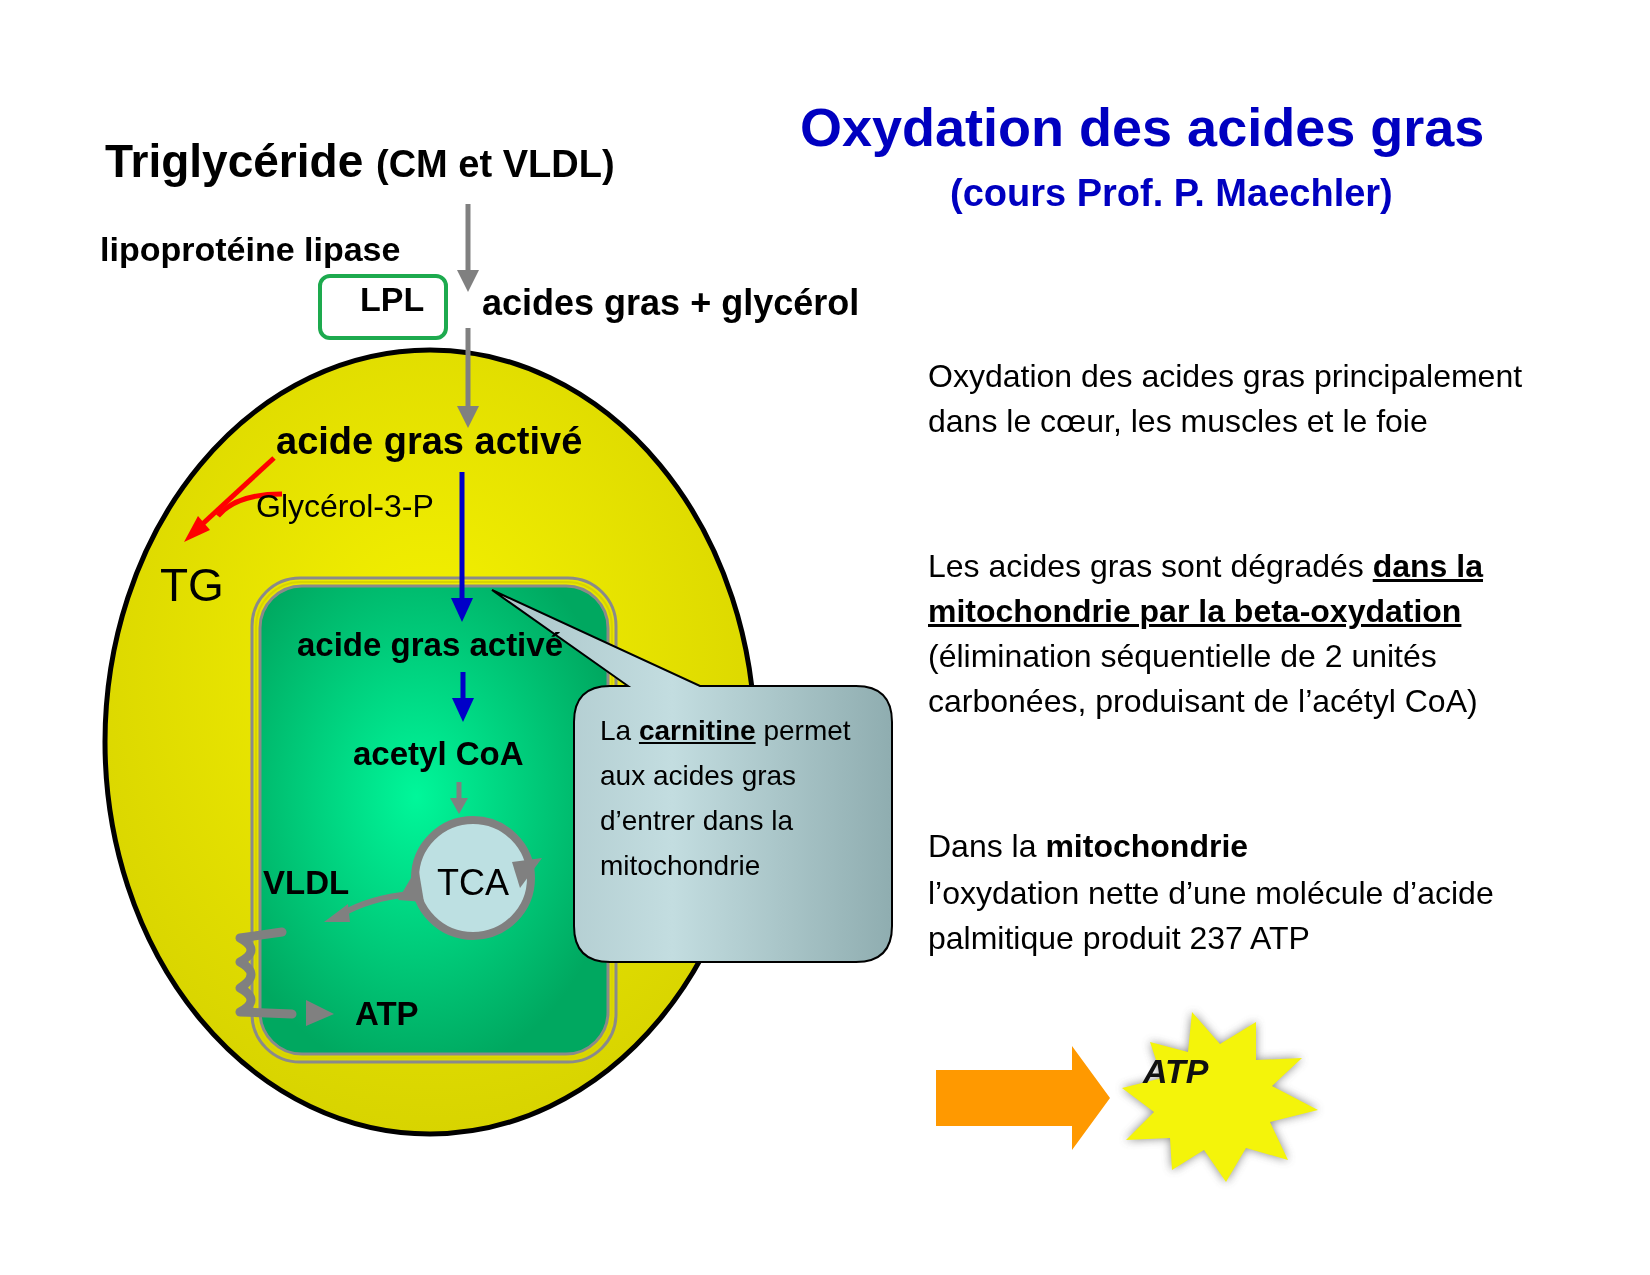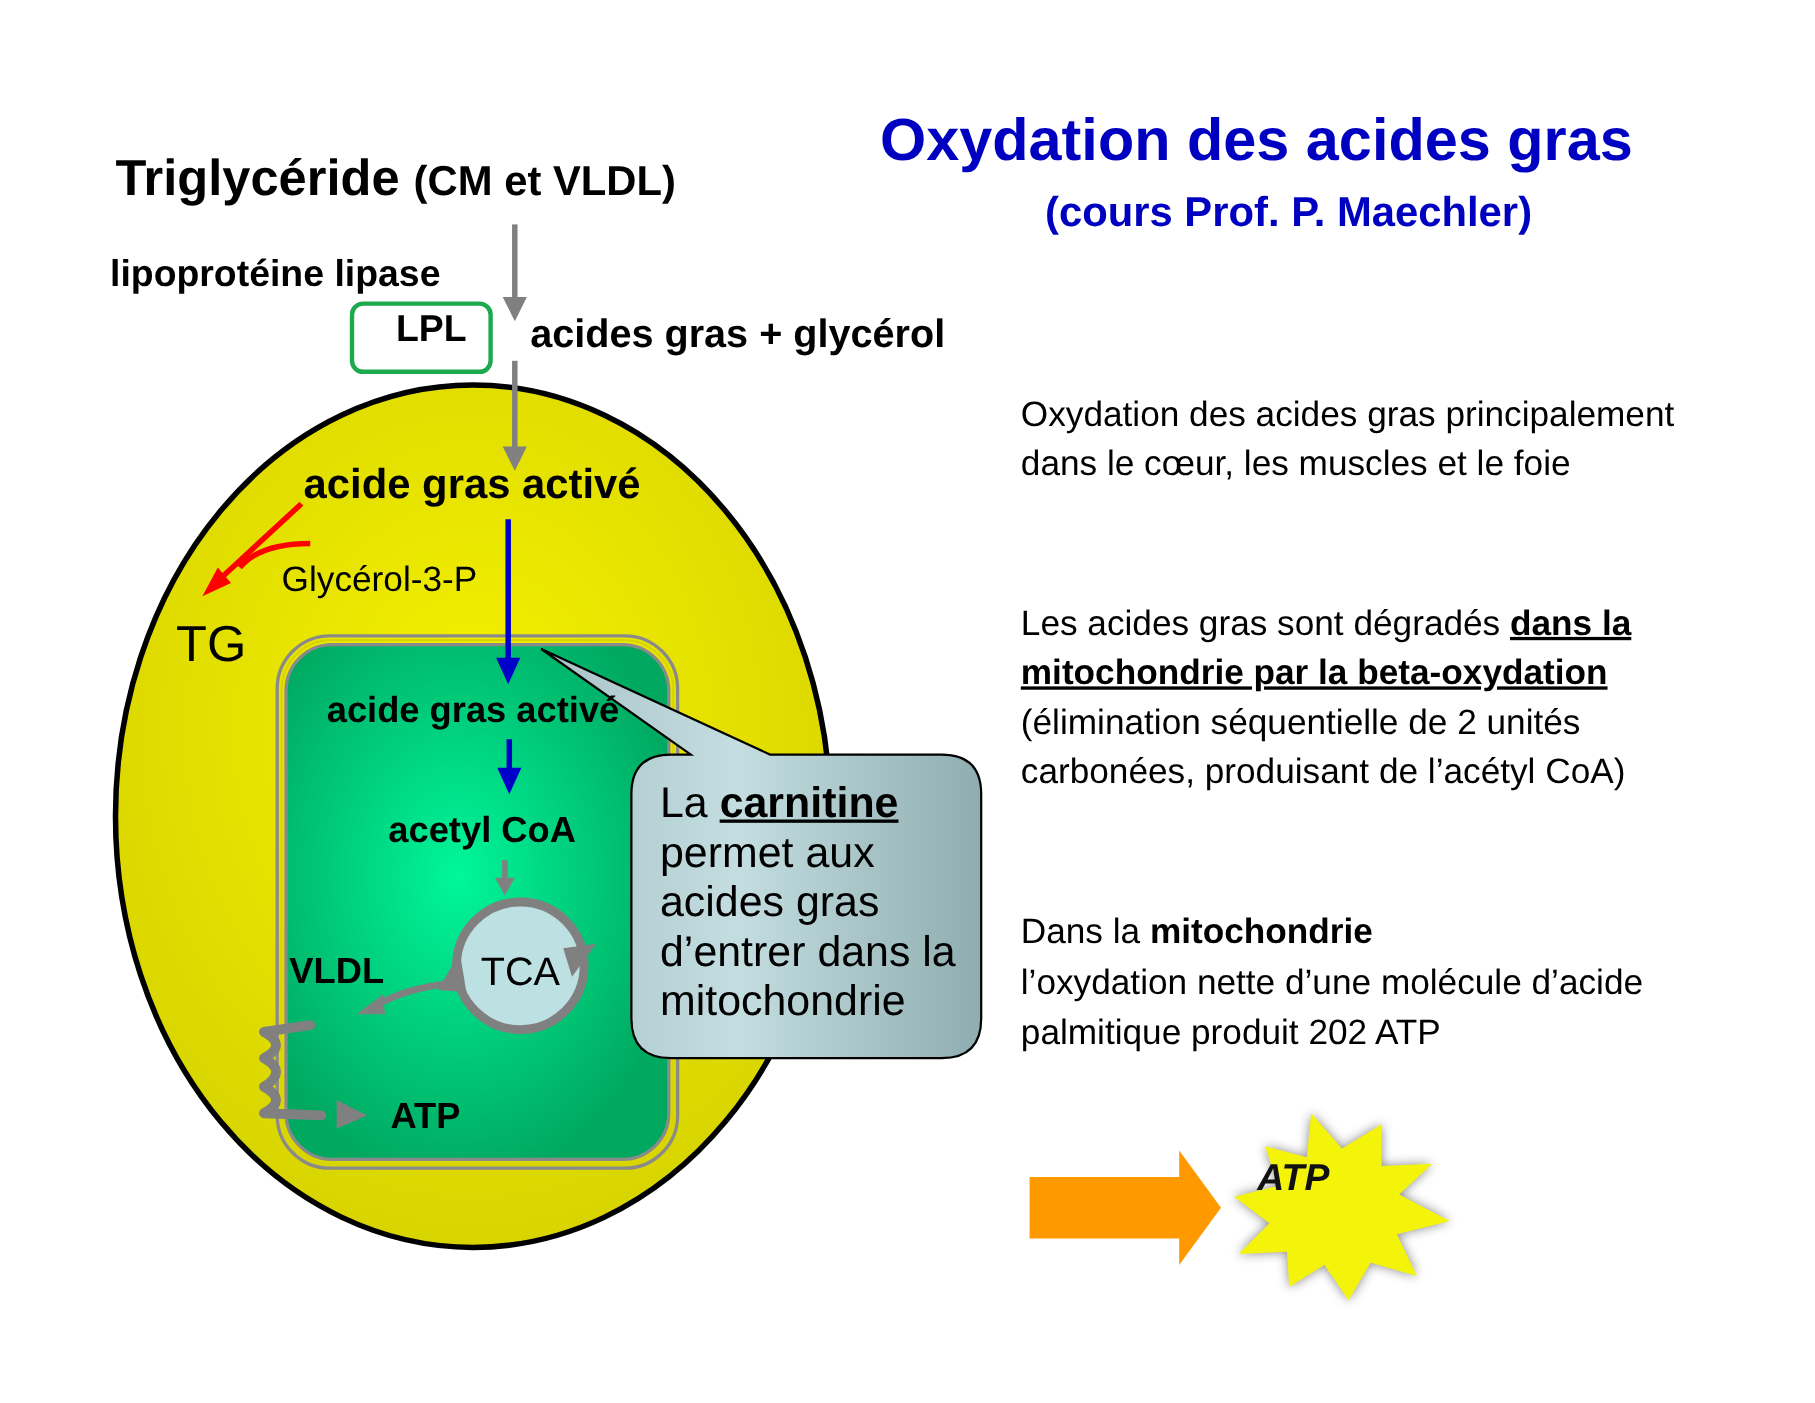--- a/index.html
+++ b/index.html
@@ -10,28 +10,28 @@
   .title { left:800px; top:96px; font-size:54px; font-weight:bold; color:#0000c0; }
   .subtitle { left:950px; top:172px; font-size:38px; font-weight:bold; color:#0000c0; }
   .tg-head { left:105px; top:134px; font-size:46px; font-weight:bold; }
   .tg-head .small { font-size:38px; }
   .lpl-label { left:100px; top:230px; font-size:34px; font-weight:bold; }
   .lpl-box { left:318px; top:274px; width:130px; height:66px; border:4px solid #1daa4e;
              border-radius:12px; box-sizing:border-box; }
   .lpl-text { left:360px; top:280px; font-size:34px; font-weight:bold; }
   .ag-glyc { left:482px; top:282px; font-size:36px; font-weight:bold; }
   .agact1 { left:276px; top:420px; font-size:38px; font-weight:bold; }
-  .glyc3p { left:256px; top:508px; font-size:32px; }
+  .glyc3p { left:256px; top:488px; font-size:32px; }
   .tg { left:160px; top:558px; font-size:46px; font-weight:normal; }
   .agact2 { left:297px; top:626px; font-size:33px; font-weight:bold; }
   .acetyl { left:353px; top:735px; font-size:33px; font-weight:bold; }
   .nadh { left:263px; top:864px; font-size:33px; font-weight:bold; }
   .tca { left:437px; top:862px; font-size:36px; }
   .atp-in { left:355px; top:995px; font-size:33px; font-weight:bold; }
-  .callout { left:600px; top:708px; font-size:39px; line-height:45px; white-space:normal; width:290px; }
+  .callout { left:600px; top:708px; font-size:28px; line-height:45px; white-space:normal; width:290px; }
   .callout u { font-weight:bold; }
   .rtext { left:928px; font-size:32px; line-height:45px; white-space:normal; width:630px; }
   .rt1 { top:354px; }
   .rt2 { top:544px; }
   .rt3 { top:824px; }
   .rt3 .line2 { display:block; margin-top:2px; }
   .atp-burst { left:1143px; top:1052px; font-size:34px; font-weight:bold; font-style:italic; color:#111; }
 </style>
 </head>
 <body>
@@ -127,16 +127,16 @@
   <span>La </span><u>carnitine</u>
   <span>permet aux acides gras d’entrer dans la mitochondrie</span>
 </div>
 
 <div class="abs rtext rt1">Oxydation des acides gras principalement dans le cœur, les muscles et le foie</div>
 <div class="abs rtext rt2">
   <span>Les acides gras sont dégradés </span><b><u>dans la mitochondrie par la beta-oxydation </u></b><span>(élimination séquentielle de 2 unités carbonées, produisant de l’acétyl CoA)</span>
 </div>
 <div class="abs rtext rt3">
   <span>Dans la </span><b>mitochondrie</b>
-  <span class="line2">l’oxydation nette d’une molécule d’acide palmitique produit 202 ATP</span>
+  <span class="line2">l’oxydation nette d’une molécule d’acide palmitique produit 237 ATP</span>
 </div>
 
 <div class="abs atp-burst">ATP</div>
 
 </body></html>

